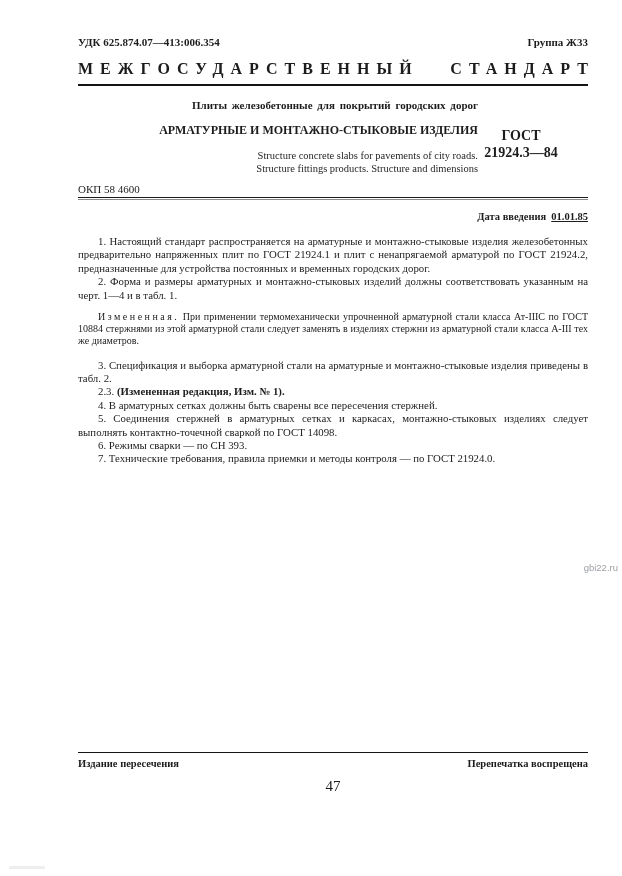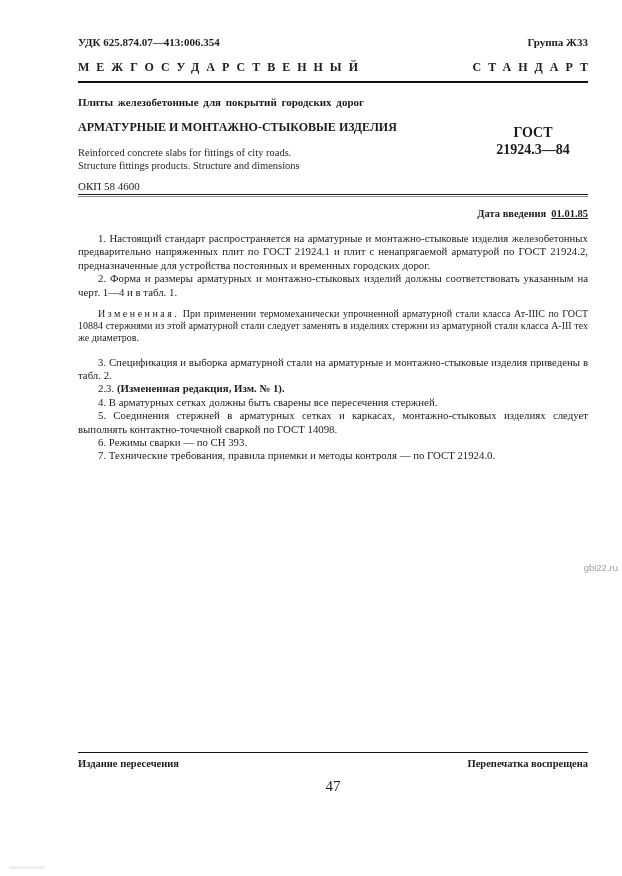--- a/index.html
+++ b/index.html
@@ -22,38 +22,38 @@
     display: flex;
     justify-content: space-between;
     font-weight: bold;
     font-size: 11px;
   }
   .standard-row {
     display: flex;
     justify-content: space-between;
     margin-top: 12px;
     font-weight: bold;
-    font-size: 12px;
+    font-size: 16px;
   }
   .standard-row .w1 { letter-spacing: 7px; }
   .standard-row .w2 { letter-spacing: 7px; margin-right: -7px; }
   .thick-rule {
     margin-top: 6px;
     border-top: 2.5px solid #151515;
     height: 0;
   }
   .head-block { position: relative; }
-  .head-left { width: 400px; text-align: left; }
+  .head-left { width: 400px; text-align: right; }
   .h-sub1 { margin-top: 13px; font-weight: bold; font-size: 11px; word-spacing: 2px; }
   .h-main { margin-top: 12px; font-weight: bold; font-size: 12px; }
   .h-sub2 { margin-top: 14px; font-weight: bold; font-size: 11px; }
   .h-en   { margin-top: 12px; font-size: 10.5px; line-height: 12.5px; color: #262626; }
   .gost-block {
     position: absolute;
-    right: 0;
+    right: 12px;
     top: 28px;
     width: 110px;
     text-align: center;
     font-weight: bold;
     font-size: 14px;
     line-height: 17px;
   }
   .okp { margin-top: 8px; font-size: 11px; }
   .okp-rule {
     margin-top: 2px;
@@ -128,21 +128,21 @@
       <span class="w2">СТАНДАРТ</span>
     </div>
 
     <div class="thick-rule"></div>
 
     <div class="head-block">
       <div class="head-left">
         <div class="h-sub1">Плиты железобетонные  для покрытий городских дорог</div>
         <div class="h-main">АРМАТУРНЫЕ И МОНТАЖНО-СТЫКОВЫЕ ИЗДЕЛИЯ</div>
         <div class="h-en">
-          <div>Reinforced concrete slabs for fittings of city roads.</div>
+          <div>Structure concrete slabs for pavements of city roads.</div>
           <div>Structure fittings products. Structure and dimensions</div>
         </div>
       </div>
       <div class="gost-block">
         <div>ГОСТ</div>
         <div>21924.3—84</div>
       </div>
     </div>
 
     <div class="okp">ОКП 58 4600</div>

